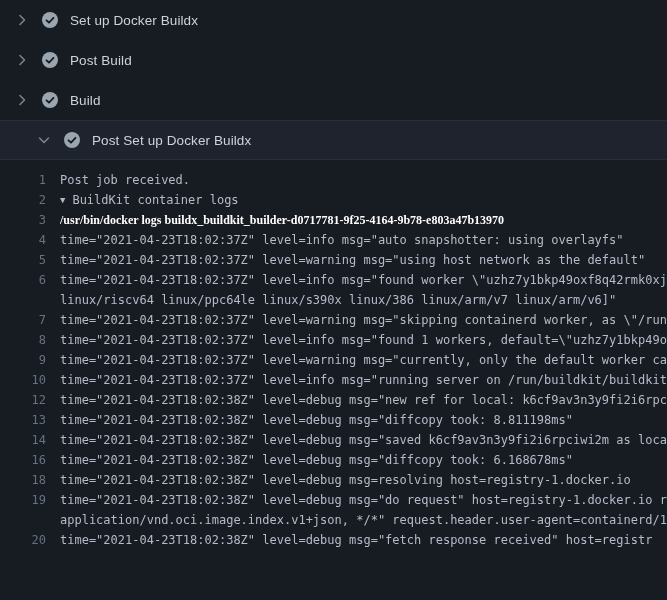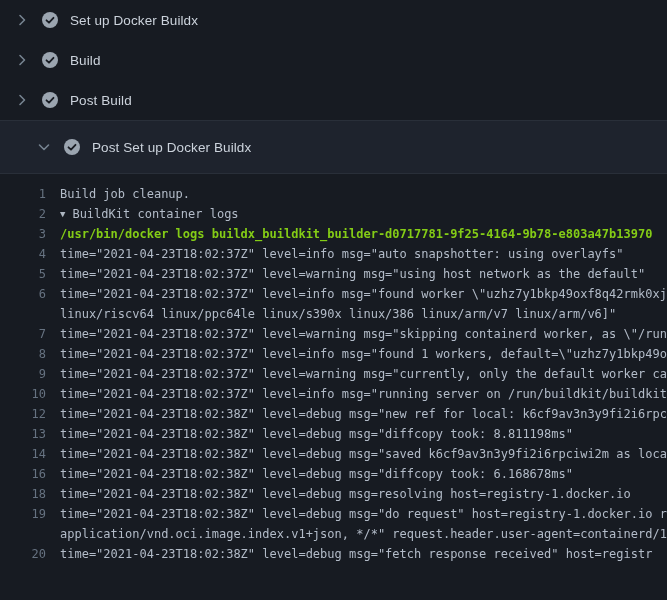--- a/index.html
+++ b/index.html
@@ -16,39 +16,39 @@
     display: flex; align-items: center;
     height: 40px; padding: 0 14px; gap: 12px;
     color: #ccd3dc; font-size: 13.5px; cursor: pointer;
     box-sizing: border-box;
   }
   .section-row .label { letter-spacing: .1px; }
   .section-row.expanded {
     background: #1e232d;
     border-top: 1px solid rgba(205,217,229,0.07);
     border-bottom: 1px solid rgba(205,217,229,0.07);
-    height: 54px;
+    height: 40px;
     padding-left: 36px;
   }
   .icon-box { width: 16px; height: 16px; flex: none; display: flex; align-items: center; justify-content: center; }
 
   
   .log {
     font-family: "DejaVu Sans Mono", monospace;
     font-size: 12px; line-height: 20px;
     color: #b3bcc9;
     padding-top: 10px;
   }
   .log-row { display: flex; white-space: pre; height: 20px; }
   .num {
     flex: none; width: 46px; text-align: right; padding-right: 14px;
     color: #667281; cursor: pointer; user-select: none;
   }
   .txt { flex: 1 1 auto; overflow: hidden; }
-  .txt.cmd { color: #84cc16; font-weight: 600; }
+  .txt.cmd { color: #ffffff; font-weight: 600; font-family: Liberation Serif, serif; }
   .caret { display: inline-block; font-size: 9px; vertical-align: 1px; margin-right: 7px; color: #aeb7c2; }
 </style>
 </head>
 <body>
 
 <div class="app">
 
   <div class="steps">
 
     <div class="section-row">
@@ -71,36 +71,36 @@
         <svg width="16" height="16" viewBox="0 0 16 16">
             <path d="M6 3.5 L10.5 8 L6 12.5" stroke="#768390" stroke-width="1.6" fill="none" stroke-linecap="round" stroke-linejoin="round"></path>
           </svg>
       </span>
       <span class="icon-box">
         <svg width="16" height="16" viewBox="0 0 16 16">
             <circle cx="8" cy="8" r="8" fill="#9ba5b0"></circle>
             <path d="M4.5 8.3 L7 10.7 L11.5 5.8" stroke="#171b22" stroke-width="1.8" fill="none" stroke-linecap="round" stroke-linejoin="round"></path>
           </svg>
       </span>
-      <span class="label">Build</span>
+      <span class="label">Post Build</span>
     </div>
 
     <div class="section-row">
       <span class="icon-box">
         <svg width="16" height="16" viewBox="0 0 16 16">
             <path d="M6 3.5 L10.5 8 L6 12.5" stroke="#768390" stroke-width="1.6" fill="none" stroke-linecap="round" stroke-linejoin="round"></path>
           </svg>
       </span>
       <span class="icon-box">
         <svg width="16" height="16" viewBox="0 0 16 16">
             <circle cx="8" cy="8" r="8" fill="#9ba5b0"></circle>
             <path d="M4.5 8.3 L7 10.7 L11.5 5.8" stroke="#171b22" stroke-width="1.8" fill="none" stroke-linecap="round" stroke-linejoin="round"></path>
           </svg>
       </span>
-      <span class="label">Post Build</span>
+      <span class="label">Build</span>
     </div>
 
     <div class="section-row expanded">
       <span class="icon-box">
         <svg width="16" height="16" viewBox="0 0 16 16">
             <path d="M3.5 6 L8 10.5 L12.5 6" stroke="#768390" stroke-width="1.6" fill="none" stroke-linecap="round" stroke-linejoin="round"></path>
           </svg>
       </span>
       <span class="icon-box">
         <svg width="16" height="16" viewBox="0 0 16 16">
@@ -109,21 +109,21 @@
           </svg>
       </span>
       <span class="label">Post Set up Docker Buildx</span>
     </div>
 
   </div>
 
   <div class="log">
       <div class="log-row">
     <span class="num">1</span>
-    <span class="txt">Build job cleanup.</span>
+    <span class="txt">Post job received.</span>
   </div>
       <div class="log-row">
     <span class="num">2</span>
     <span class="txt"><span class="caret">▼</span><span>BuildKit container logs</span></span>
   </div>
       <div class="log-row">
     <span class="num">3</span>
     <span class="txt cmd">/usr/bin/docker logs buildx_buildkit_builder-d0717781-9f25-4164-9b78-e803a47b13970</span>
   </div>
       <div class="log-row">

